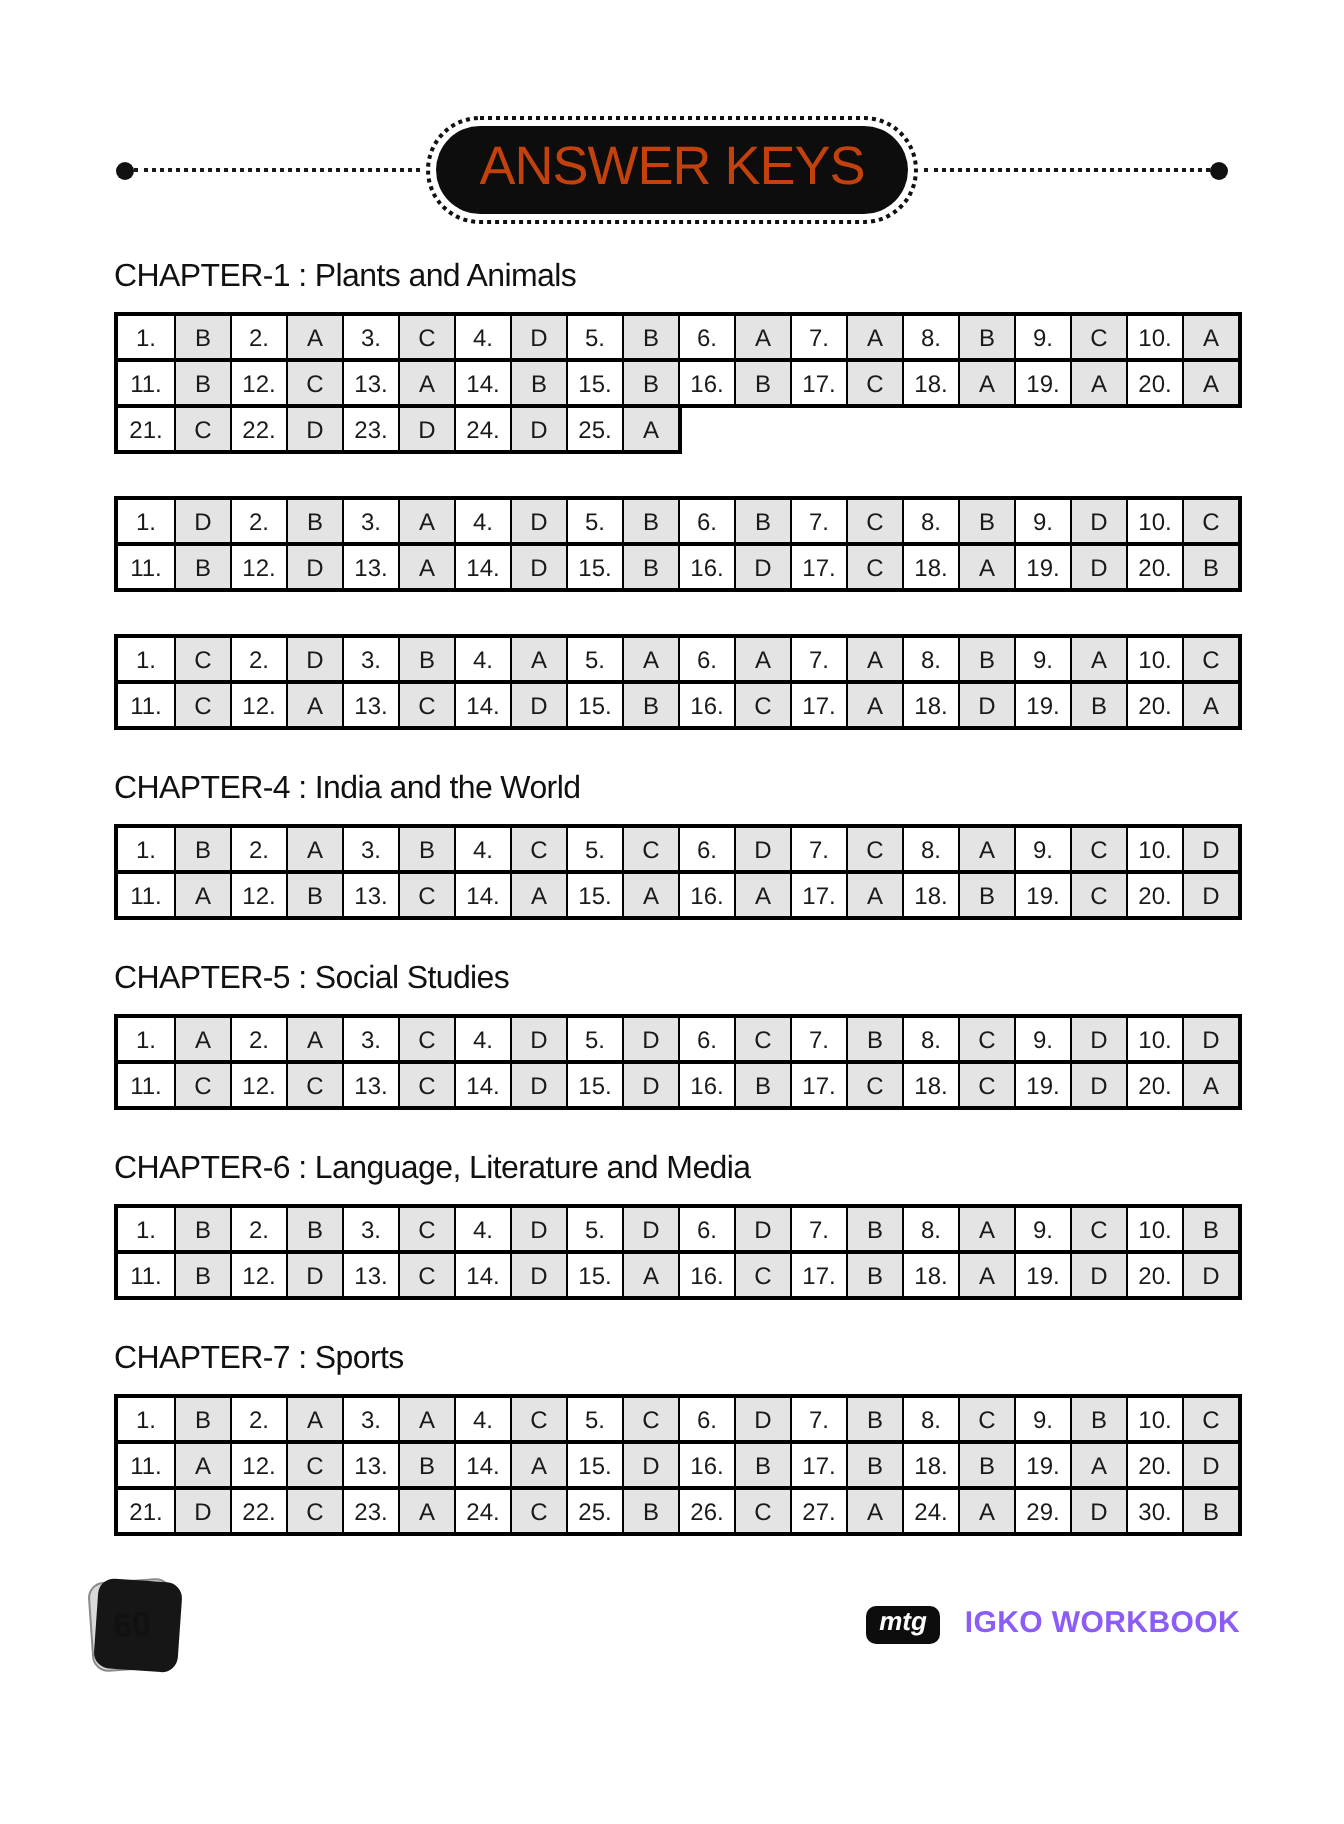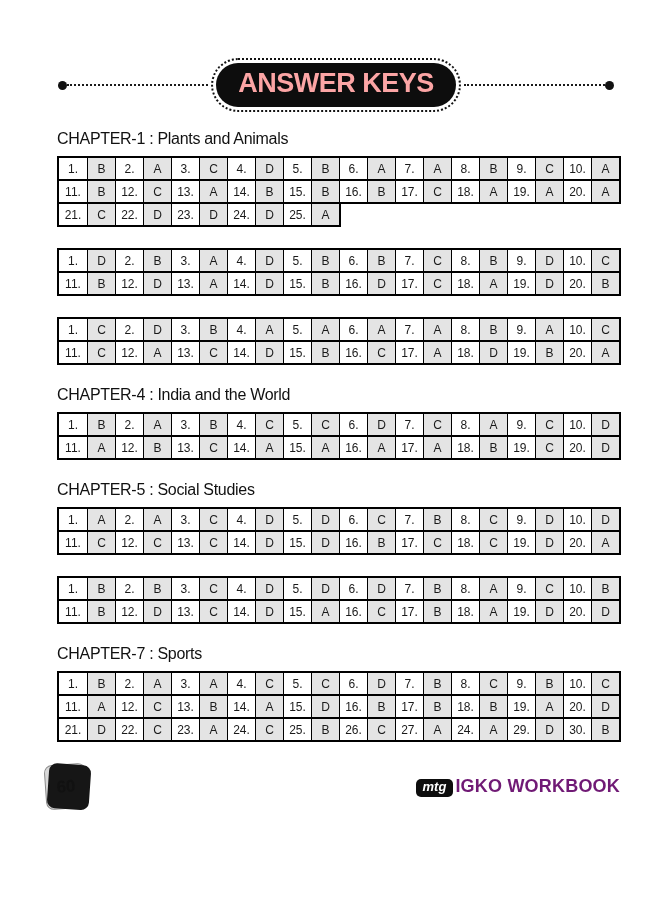--- a/index.html
+++ b/index.html
@@ -25,25 +25,25 @@
     flex: 0 0 auto;
   }
   .dotted-line {
     flex: 1 1 auto;
     height: 0;
     border-top: 2px dotted #1a1a1a;
   }
   .title-pill {
     flex: 0 0 auto;
     background: #0d0d0d;
-    color: #fca5a5;
+    color: #c2410c;
     border-radius: 23px;
     padding: 6px 22px 8px 22px;
     font-size: 27px;
-    font-weight: bold;
+    font-weight: normal;
     letter-spacing: -0.5px;
     outline: 2px dotted #111;
     outline-offset: 3px;
     margin: 0 8px;
     line-height: 1.1;
   }
 
   
   .chapters { margin: 22px 0 0 57px; }
   .chapter { margin-top: 21px; }
@@ -100,36 +100,36 @@
   }
   .page-badge::before {
     content: "";
     position: absolute;
     inset: -1px;
     background: #161616;
     border-radius: 8px;
     transform: rotate(8deg) translate(3px, 0px);
     z-index: -1;
   }
-  .brand { display: flex; align-items: flex-end; gap: 2px; }
+  .brand { display: flex; align-items: flex-start; gap: 12px; }
   .brand-logo {
     background: #0d0d0d;
     color: #fff;
     font-weight: bold;
     font-style: italic;
     font-size: 13px;
     padding: 1px 7px 3px 7px;
     border-radius: 5px;
     line-height: 1.1;
   }
   .brand-book {
     font-weight: bold;
-    font-size: 18px;
+    font-size: 15px;
     letter-spacing: 0.2px;
-    color: #701a75;
+    color: #8b5cf6;
   }
 </style>
 </head>
 <body>
 
 <div class="page">
 
   <div class="header-row">
     <span class="end-dot"></span>
     <span class="dotted-line"></span>
@@ -390,20 +390,21 @@
             <span class="cell num">18.</span>
             <span class="cell ans">C</span>
             <span class="cell num">19.</span>
             <span class="cell ans">D</span>
             <span class="cell num">20.</span>
             <span class="cell ans">A</span>
           </div>
         </div>
       </div>
       <div class="chapter">
+        <div class="chapter-title">CHAPTER-6 : Language, Literature and Media</div>
         <div class="answer-table">
           <div class="answer-row">
             <span class="cell num">1.</span>
             <span class="cell ans">B</span>
             <span class="cell num">2.</span>
             <span class="cell ans">B</span>
             <span class="cell num">3.</span>
             <span class="cell ans">C</span>
             <span class="cell num">4.</span>
             <span class="cell ans">D</span>

